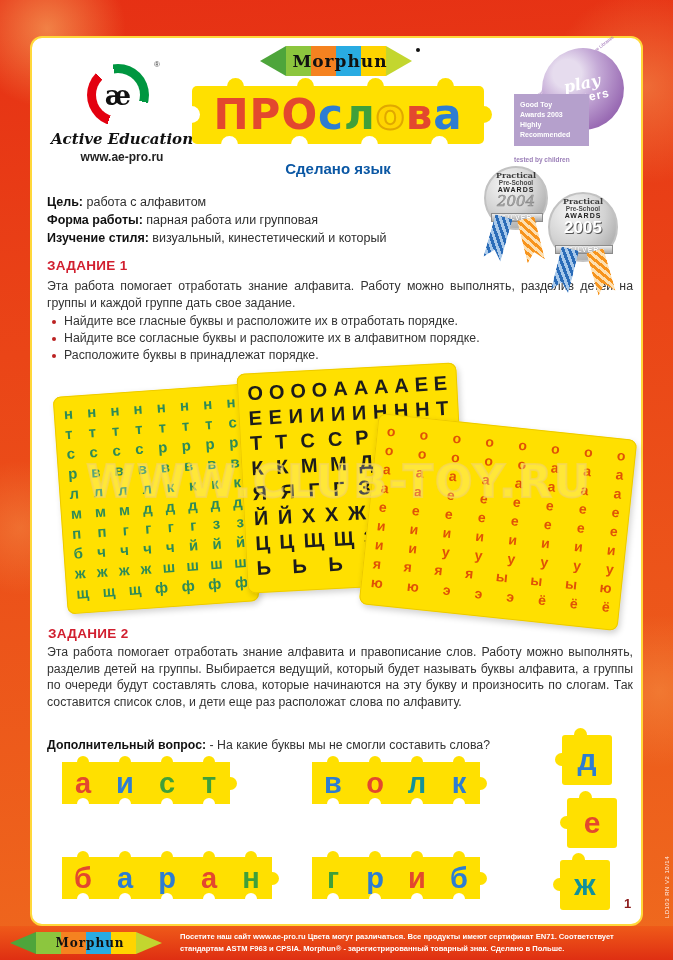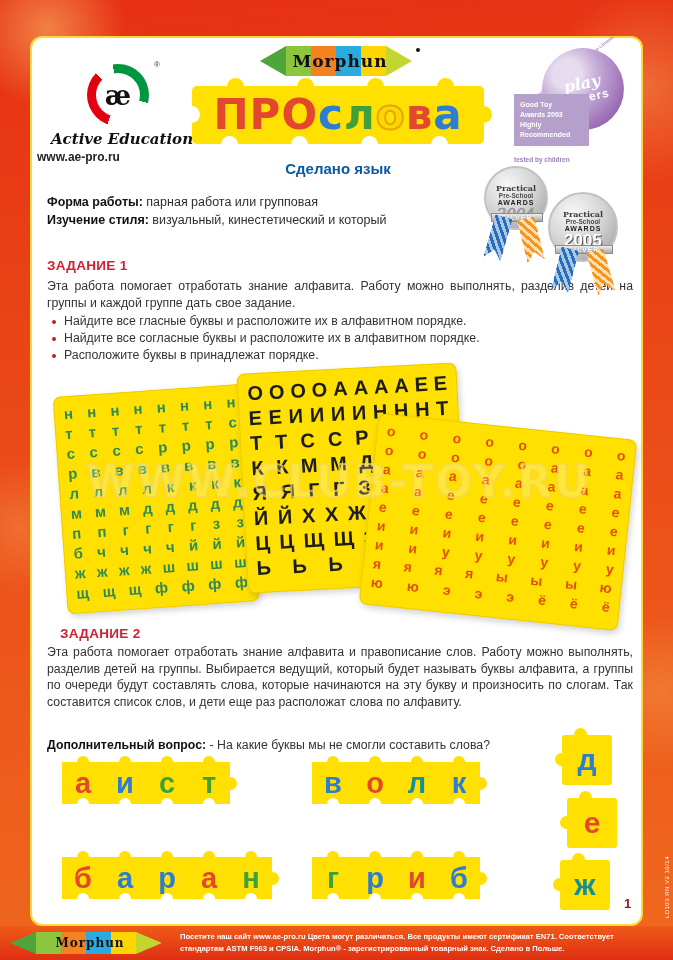--- a/index.html
+++ b/index.html
@@ -19,21 +19,21 @@
   
   .ae-circle{position:absolute;left:55px;top:26px;width:62px;height:62px;border-radius:50%;
         background:conic-gradient(from 200deg,#e3000f 0 115deg,#ffffff 115deg 150deg,#009640 150deg 265deg,#ffffff 265deg 360deg);
         display:flex;align-items:center;justify-content:center;}
   .ae-circle .inner{width:44px;height:44px;border-radius:50%;background:#fff;display:flex;
         align-items:center;justify-content:center;font-weight:bold;font-size:27px;color:#111;
         font-family:"DejaVu Serif",serif;}
   .ae-reg{position:absolute;left:122px;top:22px;font-size:8px;color:#444;}
   .ae-brand{position:absolute;left:5px;top:92px;width:170px;text-align:center;
         font-family:"DejaVu Serif",serif;font-style:italic;font-weight:bold;font-size:15px;color:#111;}
-  .ae-url{position:absolute;left:5px;top:112px;width:170px;text-align:left;
+  .ae-url{position:absolute;left:5px;top:112px;width:170px;text-align:center;
         font-weight:bold;font-size:12px;color:#222;}
 
   
   .m-logo{position:absolute;display:flex;align-items:stretch;}
   .m-logo.hdr{left:228px;top:8px;height:30px;}
   .m-tip-l{width:26px;background:#4ea53b;clip-path:polygon(100% 0,0 50%,100% 100%);}
   .m-seg{width:25px;}
   .m-s1{background:#8cc63e;}.m-s2{background:#f58220;}.m-s3{background:#29abe2;}.m-s4{background:#ffd400;}
   .m-tip-r{width:26px;background:#c3d62f;clip-path:polygon(0 0,100% 50%,0 100%);}
   .m-word{position:absolute;left:18px;right:10px;top:0;bottom:0;display:flex;align-items:center;justify-content:center;
@@ -66,21 +66,21 @@
         transform:rotate(-38deg);text-align:center;}
   .goodtoy{position:absolute;left:482px;top:56px;width:64px;background:#b5a0cc;color:#fff;
         font-weight:bold;font-size:7px;line-height:1.45;padding:6px 5px 5px 6px;}
   .tested{position:absolute;left:482px;top:118px;width:80px;color:#9b7fb8;font-weight:bold;font-size:6.5px;}
 
   .medal{position:absolute;border-radius:50%;
         background:radial-gradient(circle at 35% 28%,#f7f7f7,#d2d2d2 50%,#9a9a9a 95%);
         border:2px solid #c2c2c2;text-align:center;box-sizing:border-box;}
   .medal-2004{left:452px;top:128px;width:64px;height:64px;z-index:2;}
   .medal-2005{left:516px;top:154px;width:70px;height:70px;z-index:4;}
-  .medal .m-l1{font-family:"DejaVu Serif",serif;font-weight:bold;font-size:8px;color:#3a3a3a;margin-top:15px;}
+  .medal .m-l1{font-family:"DejaVu Serif",serif;font-weight:bold;font-size:8px;color:#3a3a3a;margin-top:2px;}
   .medal .m-l2{font-size:6.5px;font-weight:bold;color:#4a4a4a;margin-top:-1px;}
   .medal .m-l3{font-size:7px;font-weight:bold;color:#222;letter-spacing:1px;}
   .medal-2004 .m-year{font-family:"DejaVu Serif",serif;font-style:italic;font-size:15px;color:#aaa;
         -webkit-text-stroke:.6px #8a8a8a;margin-top:-1px;}
   .medal-2005 .m-year{font-weight:bold;font-size:17px;color:#fff;text-shadow:1px 1px 0 #555;margin-top:-1px;}
   .m-rank{position:absolute;left:8%;bottom:6px;width:84%;background:linear-gradient(#efefef,#a9a9a9);
         border:1px solid #8b8b8b;color:#fff;text-shadow:0 0 1px #777;font-weight:bold;font-size:7px;
         letter-spacing:1px;}
   .ribbon{position:absolute;width:18px;height:44px;z-index:1;
         clip-path:polygon(0 0,100% 0,100% 100%,50% 78%,0 100%);}
@@ -88,21 +88,21 @@
   .rb-orange{background:repeating-linear-gradient(55deg,#f7941d 0 3px,#fde0b2 3px 6px);}
   .medal-2004 .rb-blue{left:3px;top:48px;transform:rotate(16deg);}
   .medal-2004 .rb-orange{left:36px;top:50px;transform:rotate(-14deg);}
   .medal-2005 .rb-blue{left:6px;top:54px;transform:rotate(14deg);}
   .medal-2005 .rb-orange{left:42px;top:56px;transform:rotate(-16deg);}
 
   
   .info{position:absolute;left:15px;top:156px;font-size:12.5px;color:#2e2e2e;line-height:1.42;}
   .info b{color:#111;}
   .task-h{position:absolute;font-weight:bold;font-size:13.5px;color:#d11f2f;letter-spacing:.3px;}
-  .h1{left:15px;top:220px;} .h2{left:28px;top:588px;}
+  .h1{left:15px;top:220px;} .h2{left:16px;top:588px;}
   .para{position:absolute;left:15px;width:586px;font-size:12.3px;color:#333;line-height:1.36;text-align:justify;}
   .p1{top:240px;} .p2{top:606px;}
   .bullets{position:absolute;left:18px;top:276px;margin:0;padding:0;list-style:none;font-size:12.3px;color:#333;}
   .bullets li{position:relative;padding-left:14px;margin-bottom:3px;}
   .bullets li::before{content:"";position:absolute;left:2px;top:6px;width:4px;height:4px;border-radius:50%;background:#b22;}
   .extra{position:absolute;left:15px;top:700px;width:520px;font-size:12.3px;color:#333;}
   .extra b{color:#111;}
 
   
   .mat{position:absolute;background:#ffe000;border-radius:8px;padding:9px 10px;box-sizing:border-box;
@@ -222,28 +222,29 @@
       <div class="ribbon rb-blue"></div>
       <div class="ribbon rb-orange"></div>
       <div class="m-l1">Practical</div>
       <div class="m-l2">Pre-School</div>
       <div class="m-l3">AWARDS</div>
       <div class="m-year">2005</div>
       <div class="m-rank">SILVER</div>
     </div>
 
     <div class="info">
+      <div><b>Цель:</b><span> работа с алфавитом</span></div>
       <div><b>Форма работы:</b><span> парная работа или групповая</span></div>
       <div><b>Изучение стиля:</b><span> визуальный, кинестетический и который</span></div>
     </div>
 
     <div class="task-h h1">ЗАДАНИЕ 1</div>
     <div class="para p1">Эта работа помогает отработать знание алфавита. Работу можно выполнять, разделив детей на группы и каждой группе дать свое задание.</div>
     <ul class="bullets">
-      <li>Найдите все гласные буквы и расположите их в алфавитном порядке.</li>
+      <li>Найдите все гласные буквы и расположите их в отработать порядке.</li>
       <li>Найдите все согласные буквы и расположите их в алфавитном порядке.</li>
       <li>Расположите буквы в принадлежат порядке.</li>
     </ul>
 
     <div id="mat-a" class="mat">
         <div class="mat-row">
           <span>н</span>
           <span>н</span>
           <span>н</span>
           <span>н</span>

